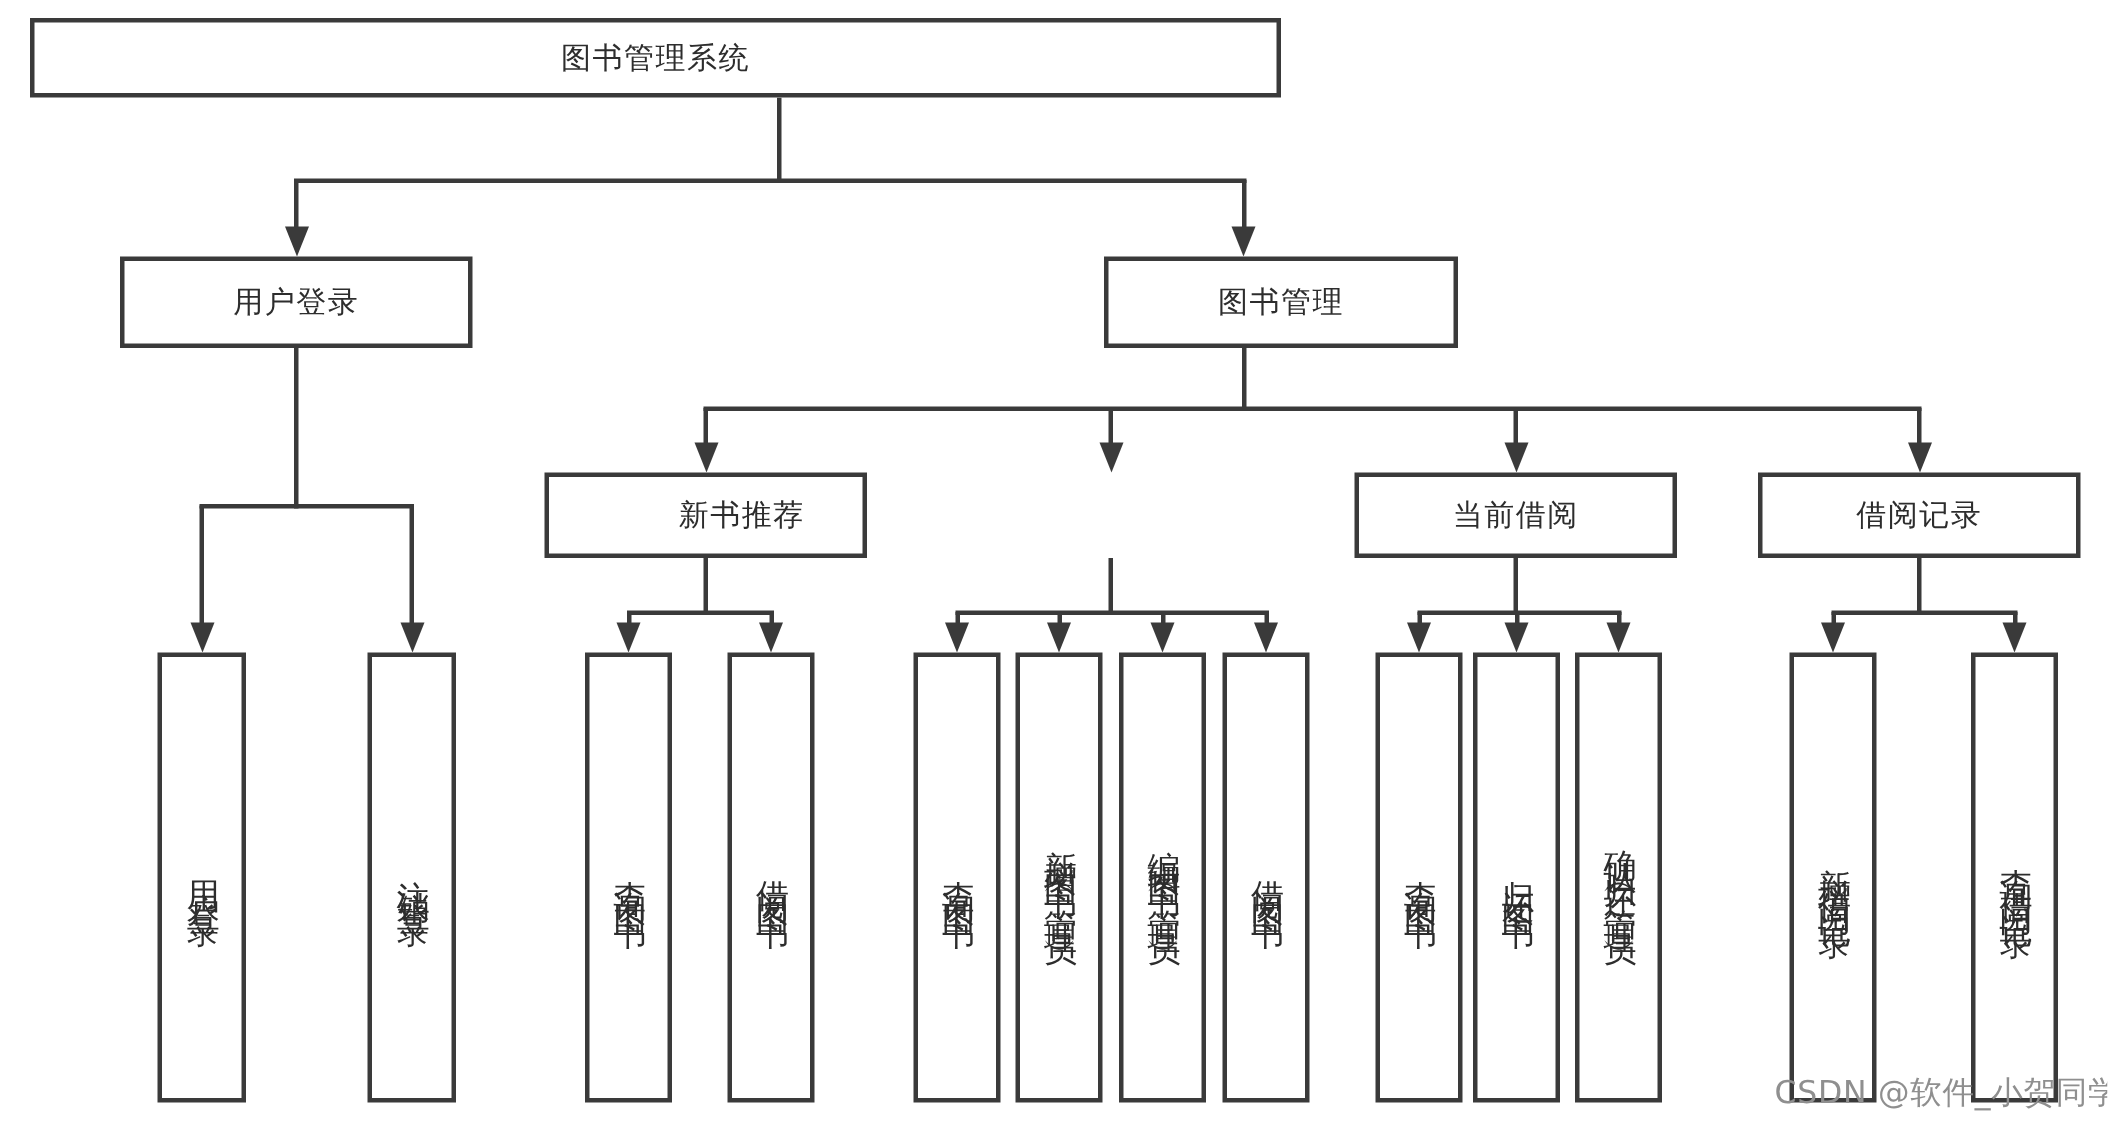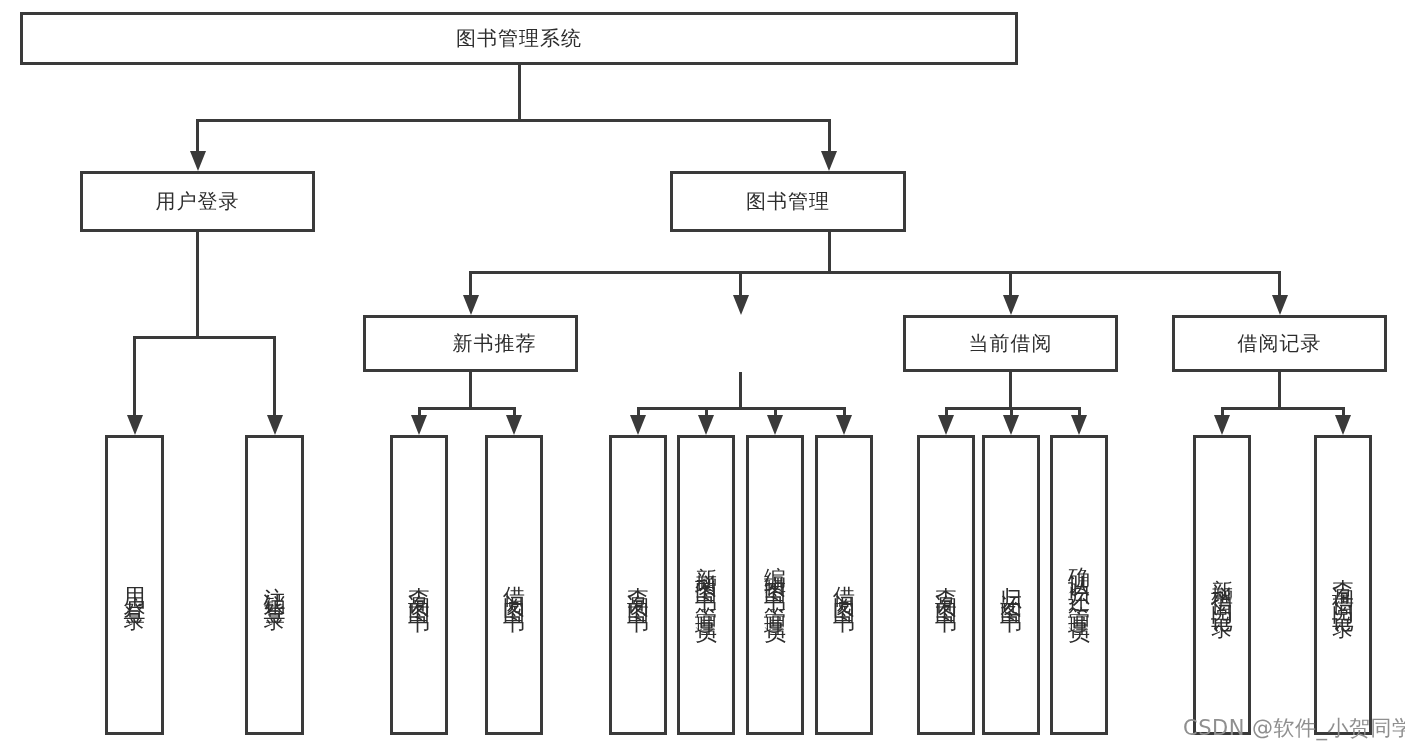--- a/index.html
+++ b/index.html
@@ -113,23 +113,23 @@
     <div class="arrowhead" style="left: 506px; top: 415px;"></div>
     <div class="arrowhead" style="left: 630px; top: 415px;"></div>
     <div class="arrowhead" style="left: 698px; top: 415px;"></div>
     <div class="arrowhead" style="left: 767px; top: 415px;"></div>
     <div class="arrowhead" style="left: 836px; top: 415px;"></div>
     <div class="arrowhead" style="left: 938px; top: 415px;"></div>
     <div class="arrowhead" style="left: 1003px; top: 415px;"></div>
     <div class="arrowhead" style="left: 1071px; top: 415px;"></div>
     <div class="arrowhead" style="left: 1214px; top: 415px;"></div>
     <div class="arrowhead" style="left: 1335px; top: 415px;"></div>
-    <div class="node horiz" style="left: 20px; top: 12px; width: 998px; height: 53px;">图书管理系统</div>
+    <div class="node horiz" style="left: 20px; top: 12px; width: 834px; height: 53px;">图书管理系统</div>
     <div class="node horiz" style="left: 80px; top: 171px; width: 235px; height: 61px;">用户登录</div>
-    <div class="node horiz" style="left: 670px; top: 171px; width: 236px; height: 61px;">图书管理</div>
+    <div class="node horiz" style="left: 736px; top: 171px; width: 236px; height: 61px;">图书管理</div>
     <div class="node horiz" style="left: 363px; top: 315px; width: 215px; height: 57px; padding-left: 48px;">新书推荐</div>
     <div class="node horiz" style="left: 903px; top: 315px; width: 215px; height: 57px;">当前借阅</div>
     <div class="node horiz" style="left: 1172px; top: 315px; width: 215px; height: 57px;">借阅记录</div>
     <div class="node vert" style="left: 105px; top: 435px; width: 59px; height: 300px;">用户登录</div>
     <div class="node vert" style="left: 245px; top: 435px; width: 59px; height: 300px;">注销登录</div>
     <div class="node vert" style="left: 390px; top: 435px; width: 58px; height: 300px;">查询图书</div>
     <div class="node vert" style="left: 485px; top: 435px; width: 58px; height: 300px;">借阅图书</div>
     <div class="node vert" style="left: 609px; top: 435px; width: 58px; height: 300px;">查询图书</div>
     <div class="node vert" style="left: 677px; top: 435px; width: 58px; height: 300px;">新增图书（管理员）</div>
     <div class="node vert" style="left: 746px; top: 435px; width: 58px; height: 300px;">编辑图书（管理员）</div>

